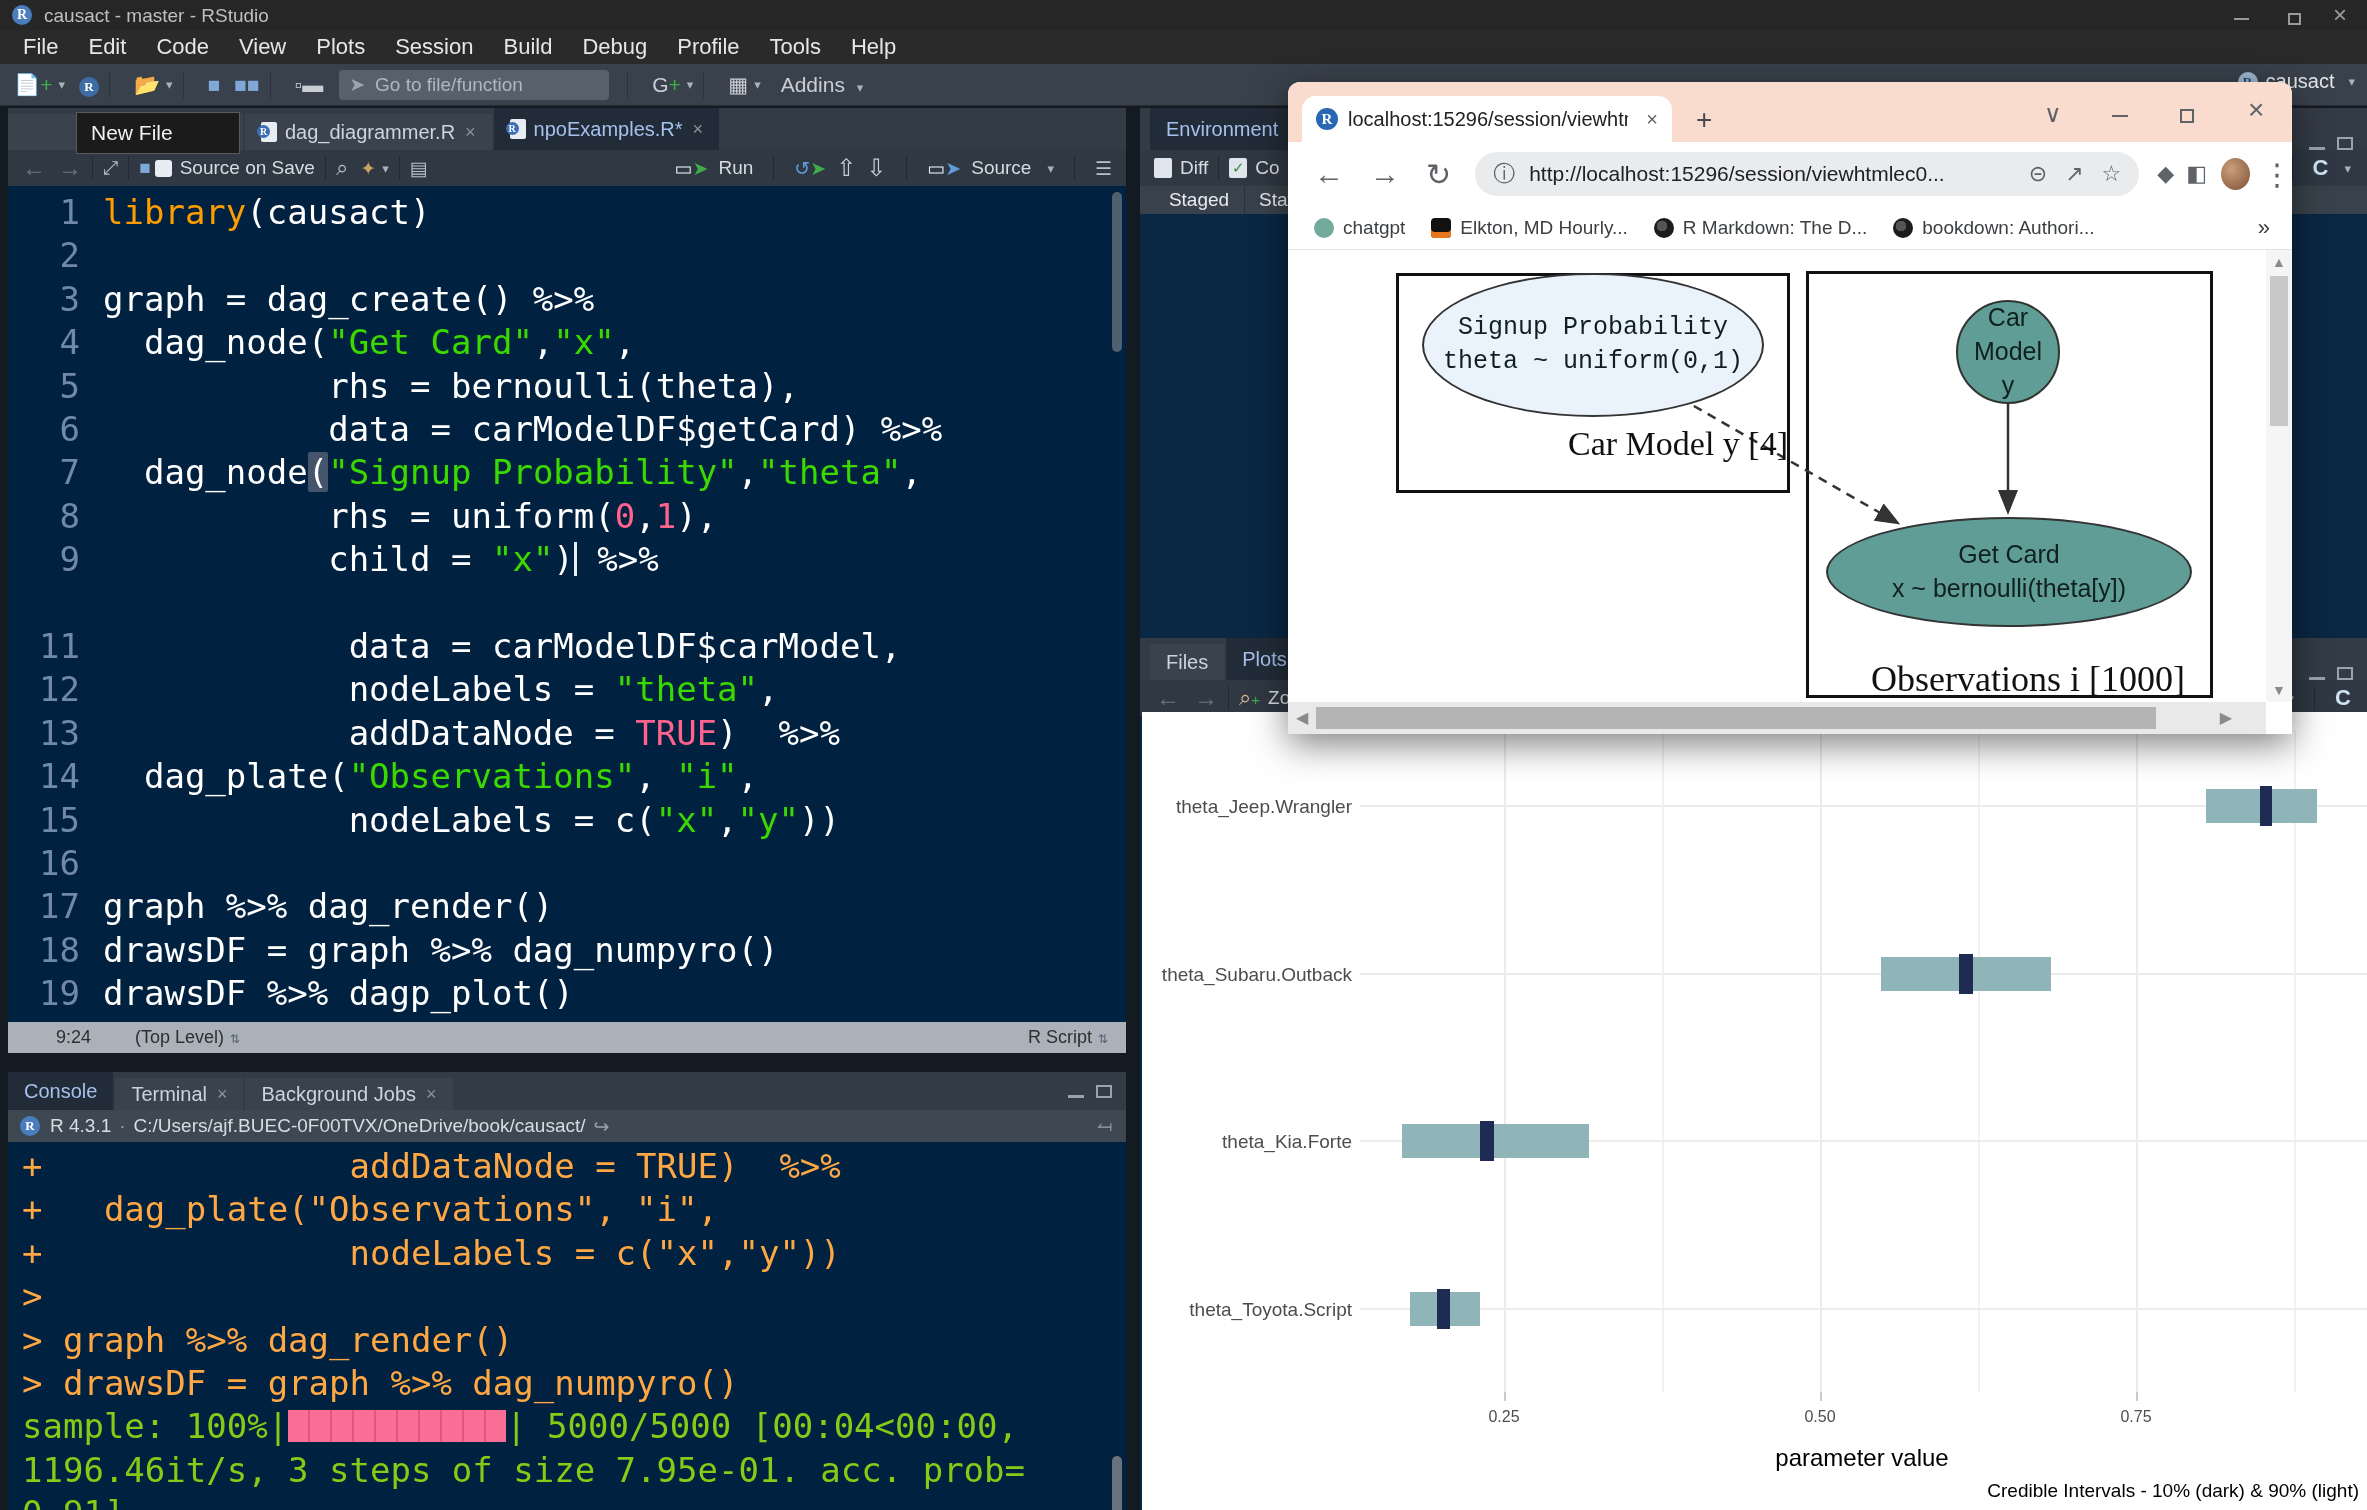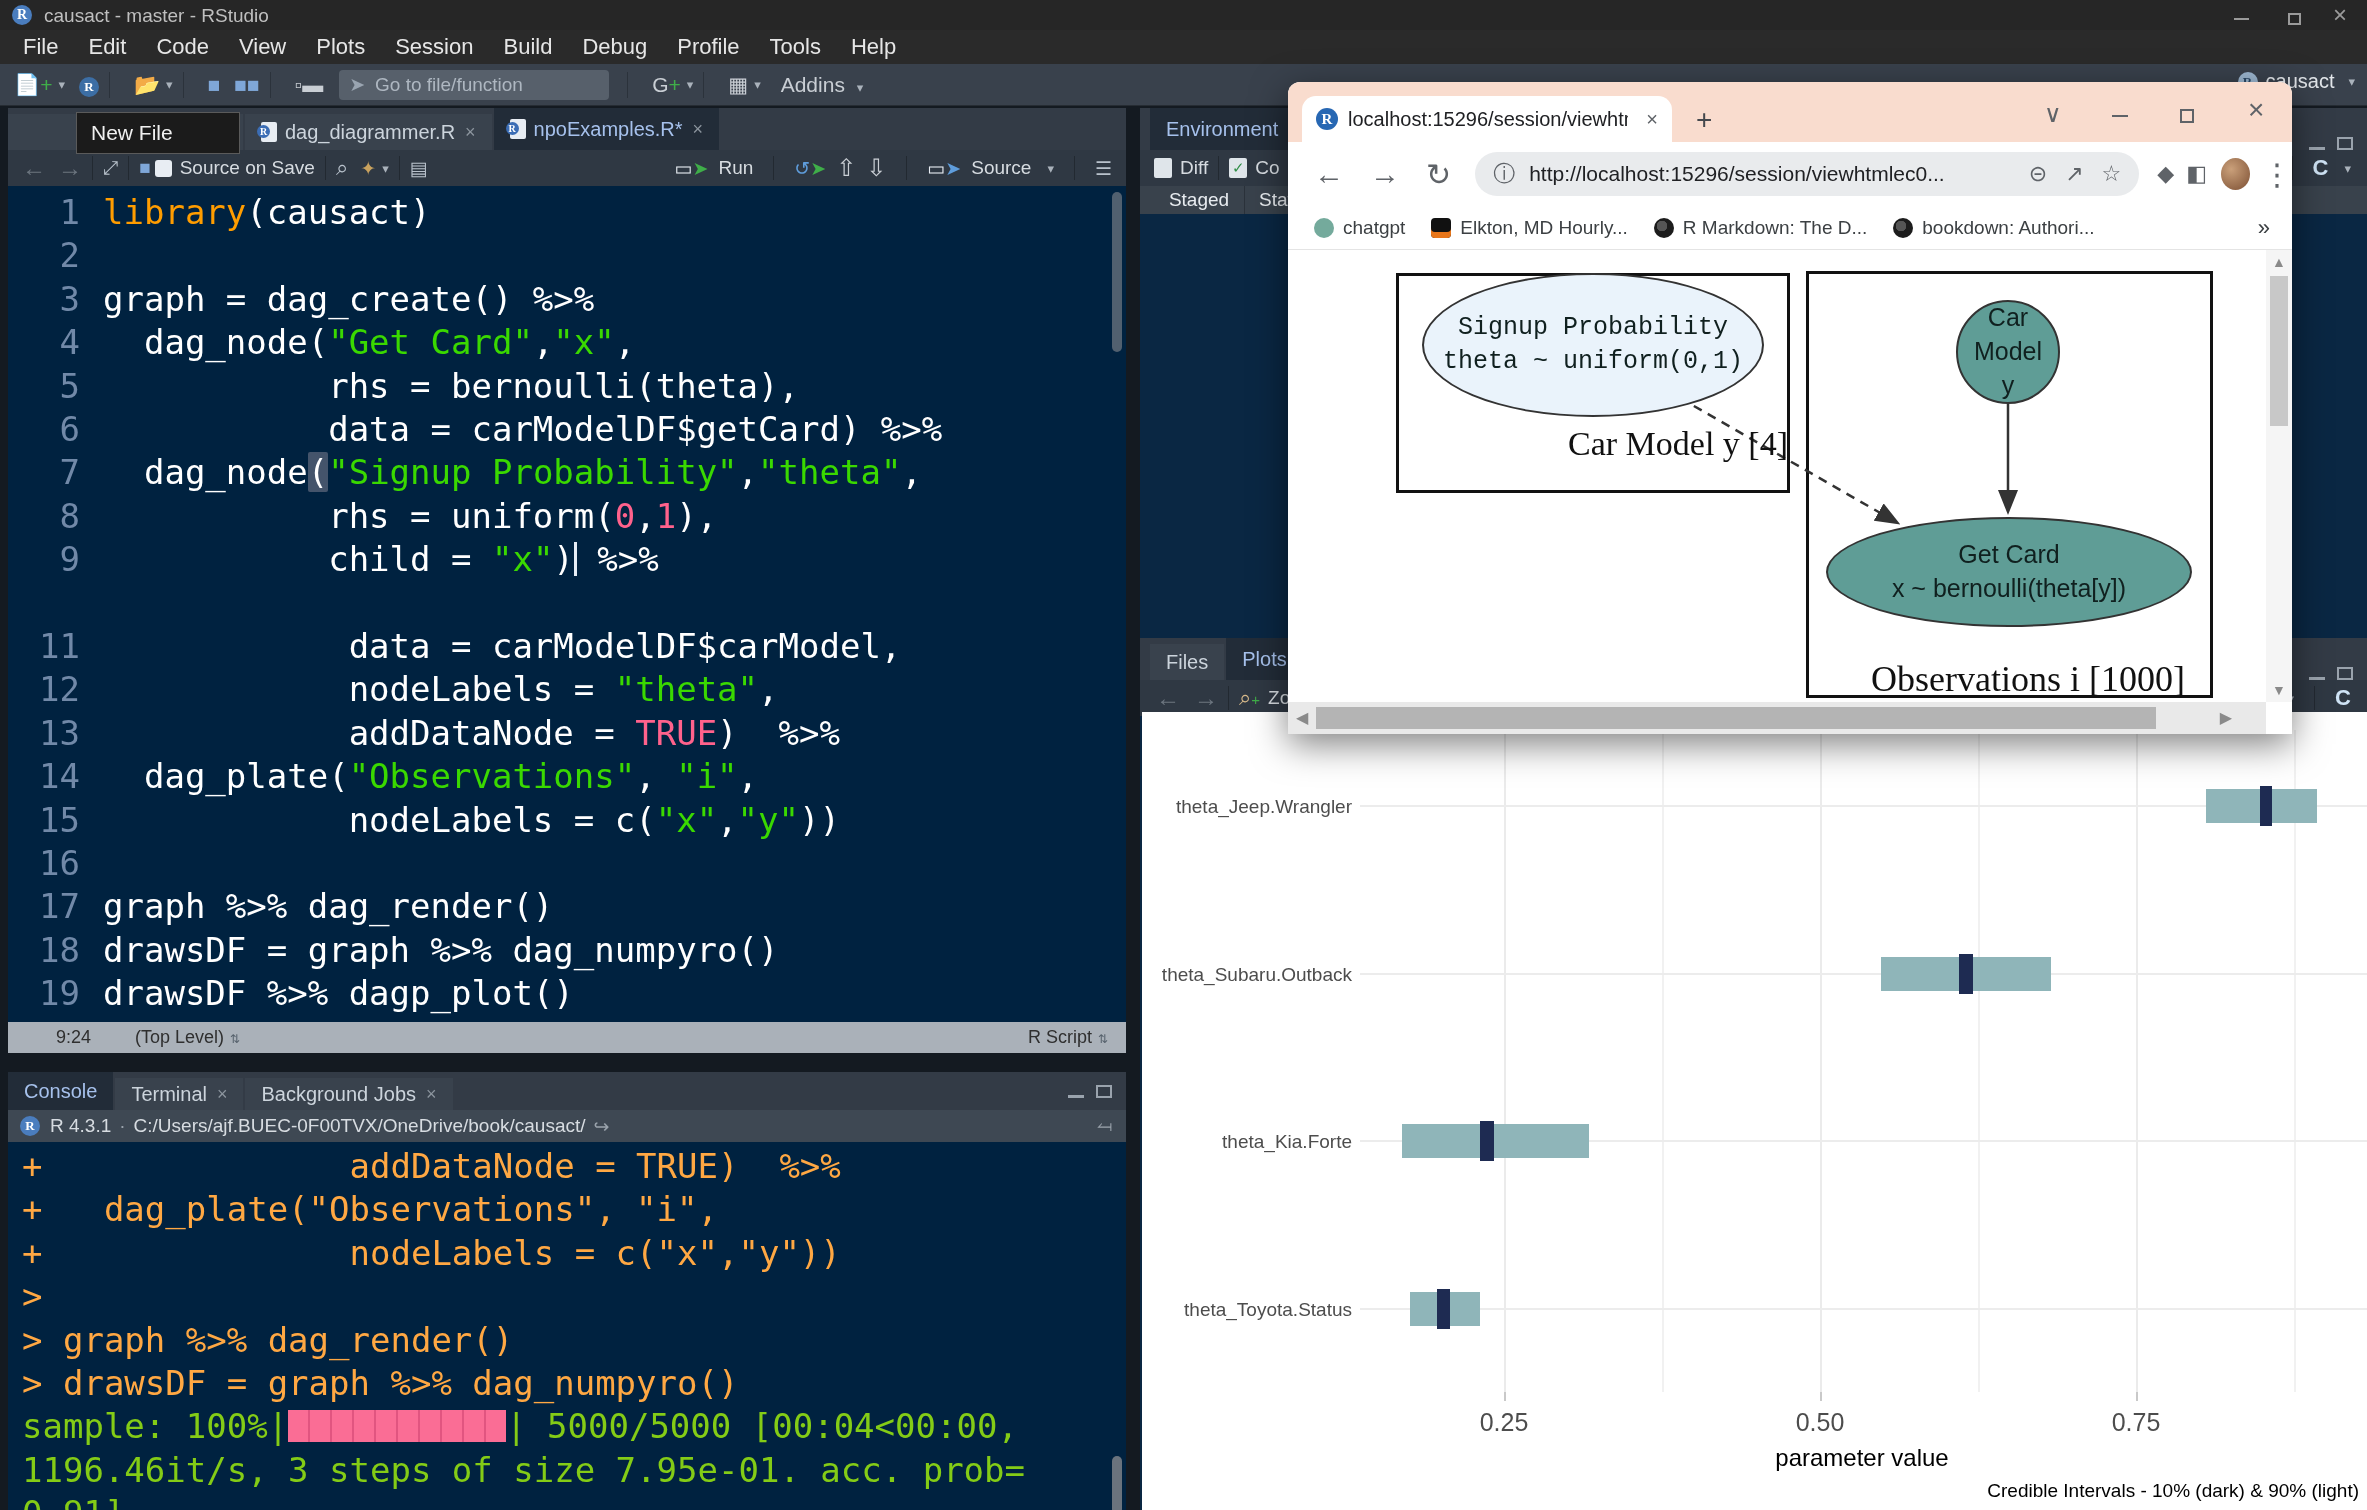--- a/index.html
+++ b/index.html
@@ -95,21 +95,21 @@
   .hthumb{position:absolute;top:5px;height:22px;background:#b4b4b4;}
 
   
   .plot-canvas{left:1142px;top:712px;width:1225px;height:798px;background:#fff;overflow:hidden;}
   .grid-v{position:absolute;top:18px;height:662px;background:#ebebeb;}
   .row-line{position:absolute;height:2px;background:#ececec;}
   .plot-ylab{position:absolute;width:205px;text-align:right;font-size:19px;color:#4d4d4d;}
   .bar90{position:absolute;height:34px;}
   .bar10{position:absolute;height:40px;}
   .tickmark{position:absolute;top:680px;width:2px;height:9px;background:#c9c9c9;}
-  .ticklab{position:absolute;top:696px;width:80px;text-align:center;font-size:25px;color:#4d4d4d;}
+  .ticklab{position:absolute;top:696px;width:80px;text-align:center;font-size:16px;color:#4d4d4d;}
   .xlabel{position:absolute;top:732px;width:400px;text-align:center;font-size:24px;color:#000;}
   .plot-caption{position:absolute;top:768px;right:8px;font-size:19px;color:#000;}
 
   .tooltip{position:absolute;left:68px;top:4px;width:164px;height:42px;background:#1b1b1b;border:1px solid #5a5a5a;
            color:#f0f0f0;font-size:21px;display:flex;align-items:center;padding-left:14px;z-index:30;}
 </style>
 </head>
 <body>
 
 <div class="screen">
@@ -253,21 +253,21 @@
       <div class="bar10" style="left: 1117.87px; width: 12.64px; top: 74px; background: rgb(30, 43, 82);"></div>
       <div class="row-line" style="left: 218px; right: 0px; top: 261px;"></div>
       <div class="plot-ylab" style="left: 5px; top: 252px;">theta_Subaru.Outback</div>
       <div class="bar90" style="left: 738.672px; width: 170.64px; top: 245px; background: rgb(143, 181, 185);"></div>
       <div class="bar10" style="left: 817.04px; width: 13.904px; top: 242px; background: rgb(30, 43, 82);"></div>
       <div class="row-line" style="left: 218px; right: 0px; top: 428px;"></div>
       <div class="plot-ylab" style="left: 5px; top: 419px;">theta_Kia.Forte</div>
       <div class="bar90" style="left: 259.616px; width: 187.072px; top: 412px; background: rgb(143, 181, 185);"></div>
       <div class="bar10" style="left: 337.984px; width: 13.904px; top: 409px; background: rgb(30, 43, 82);"></div>
       <div class="row-line" style="left: 218px; right: 0px; top: 596px;"></div>
-      <div class="plot-ylab" style="left: 5px; top: 587px;">theta_Toyota.Status</div>
+      <div class="plot-ylab" style="left: 5px; top: 587px;">theta_Toyota.Script</div>
       <div class="bar90" style="left: 268.464px; width: 69.52px; top: 580px; background: rgb(143, 181, 185);"></div>
       <div class="bar10" style="left: 295.008px; width: 12.64px; top: 577px; background: rgb(30, 43, 82);"></div>
       <div class="xlabel" style="left: 520px;">parameter value</div>
       <div class="plot-caption">Credible Intervals - 10% (dark) &amp; 90% (light)</div>
     </div>
 
   <div class="abs" style="left:8px;top:108px;width:1118px;height:945px;">
     <div class="pane-tabs" style="position:relative;">
       <div id="editor-tabs-row" style="display:flex;align-items:flex-end;width:100%;height:100%;">
           <div class="ptab" style="margin-left: 0px; width: 235px; justify-content: flex-end;">

